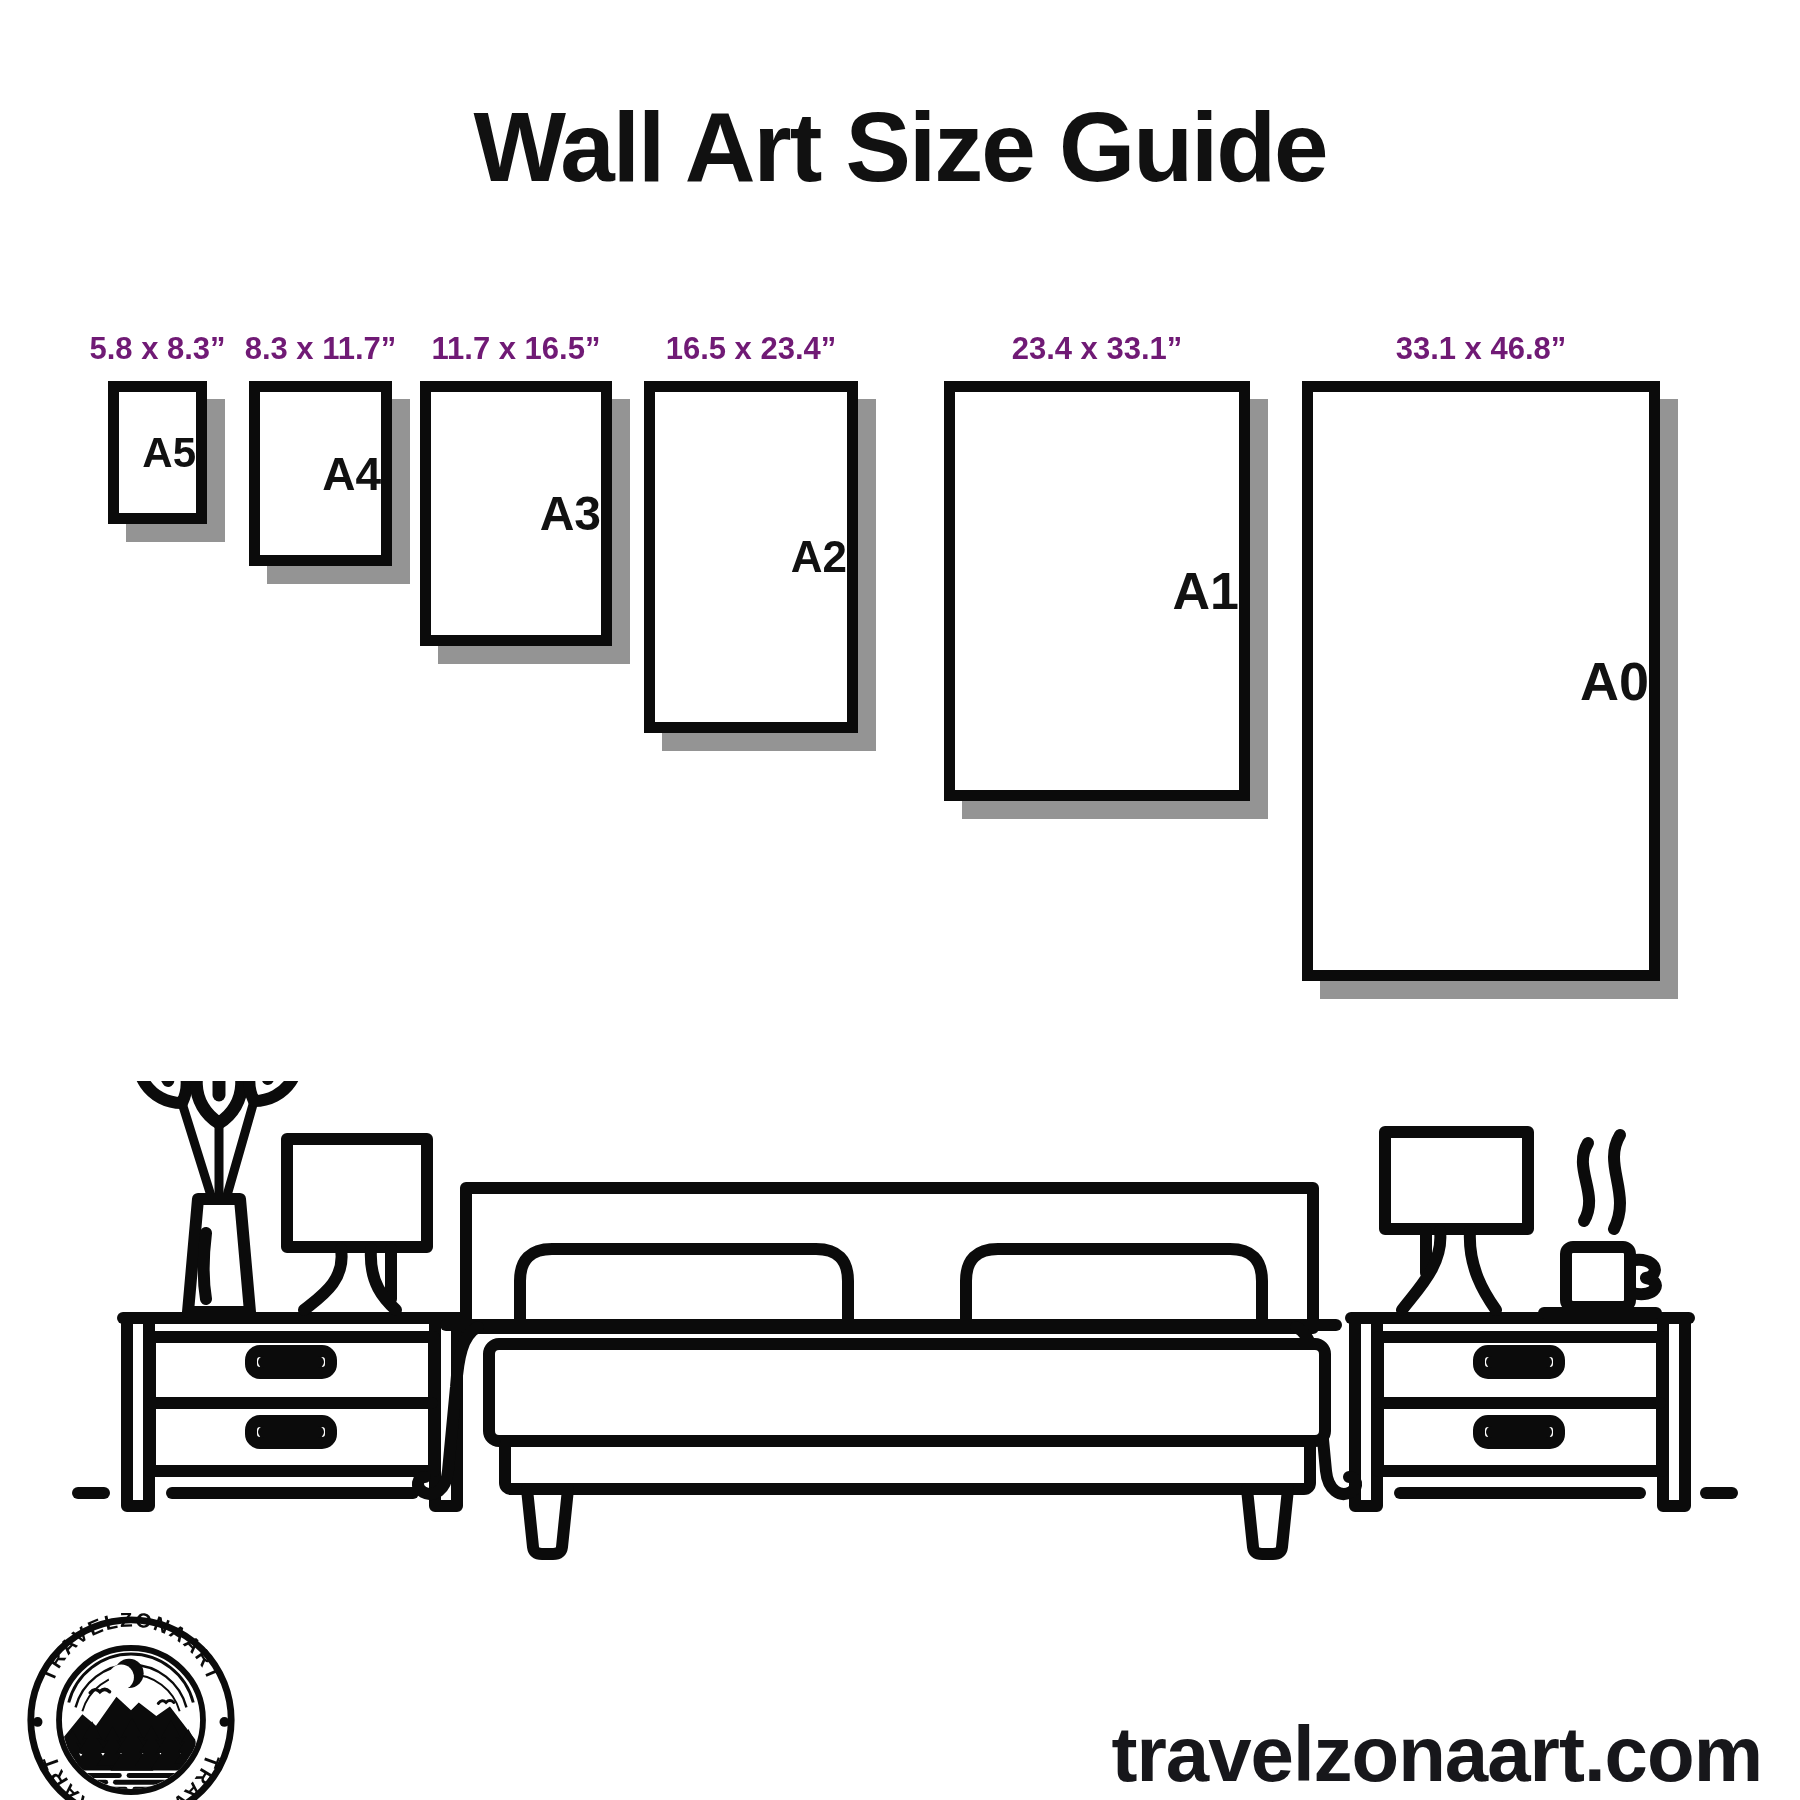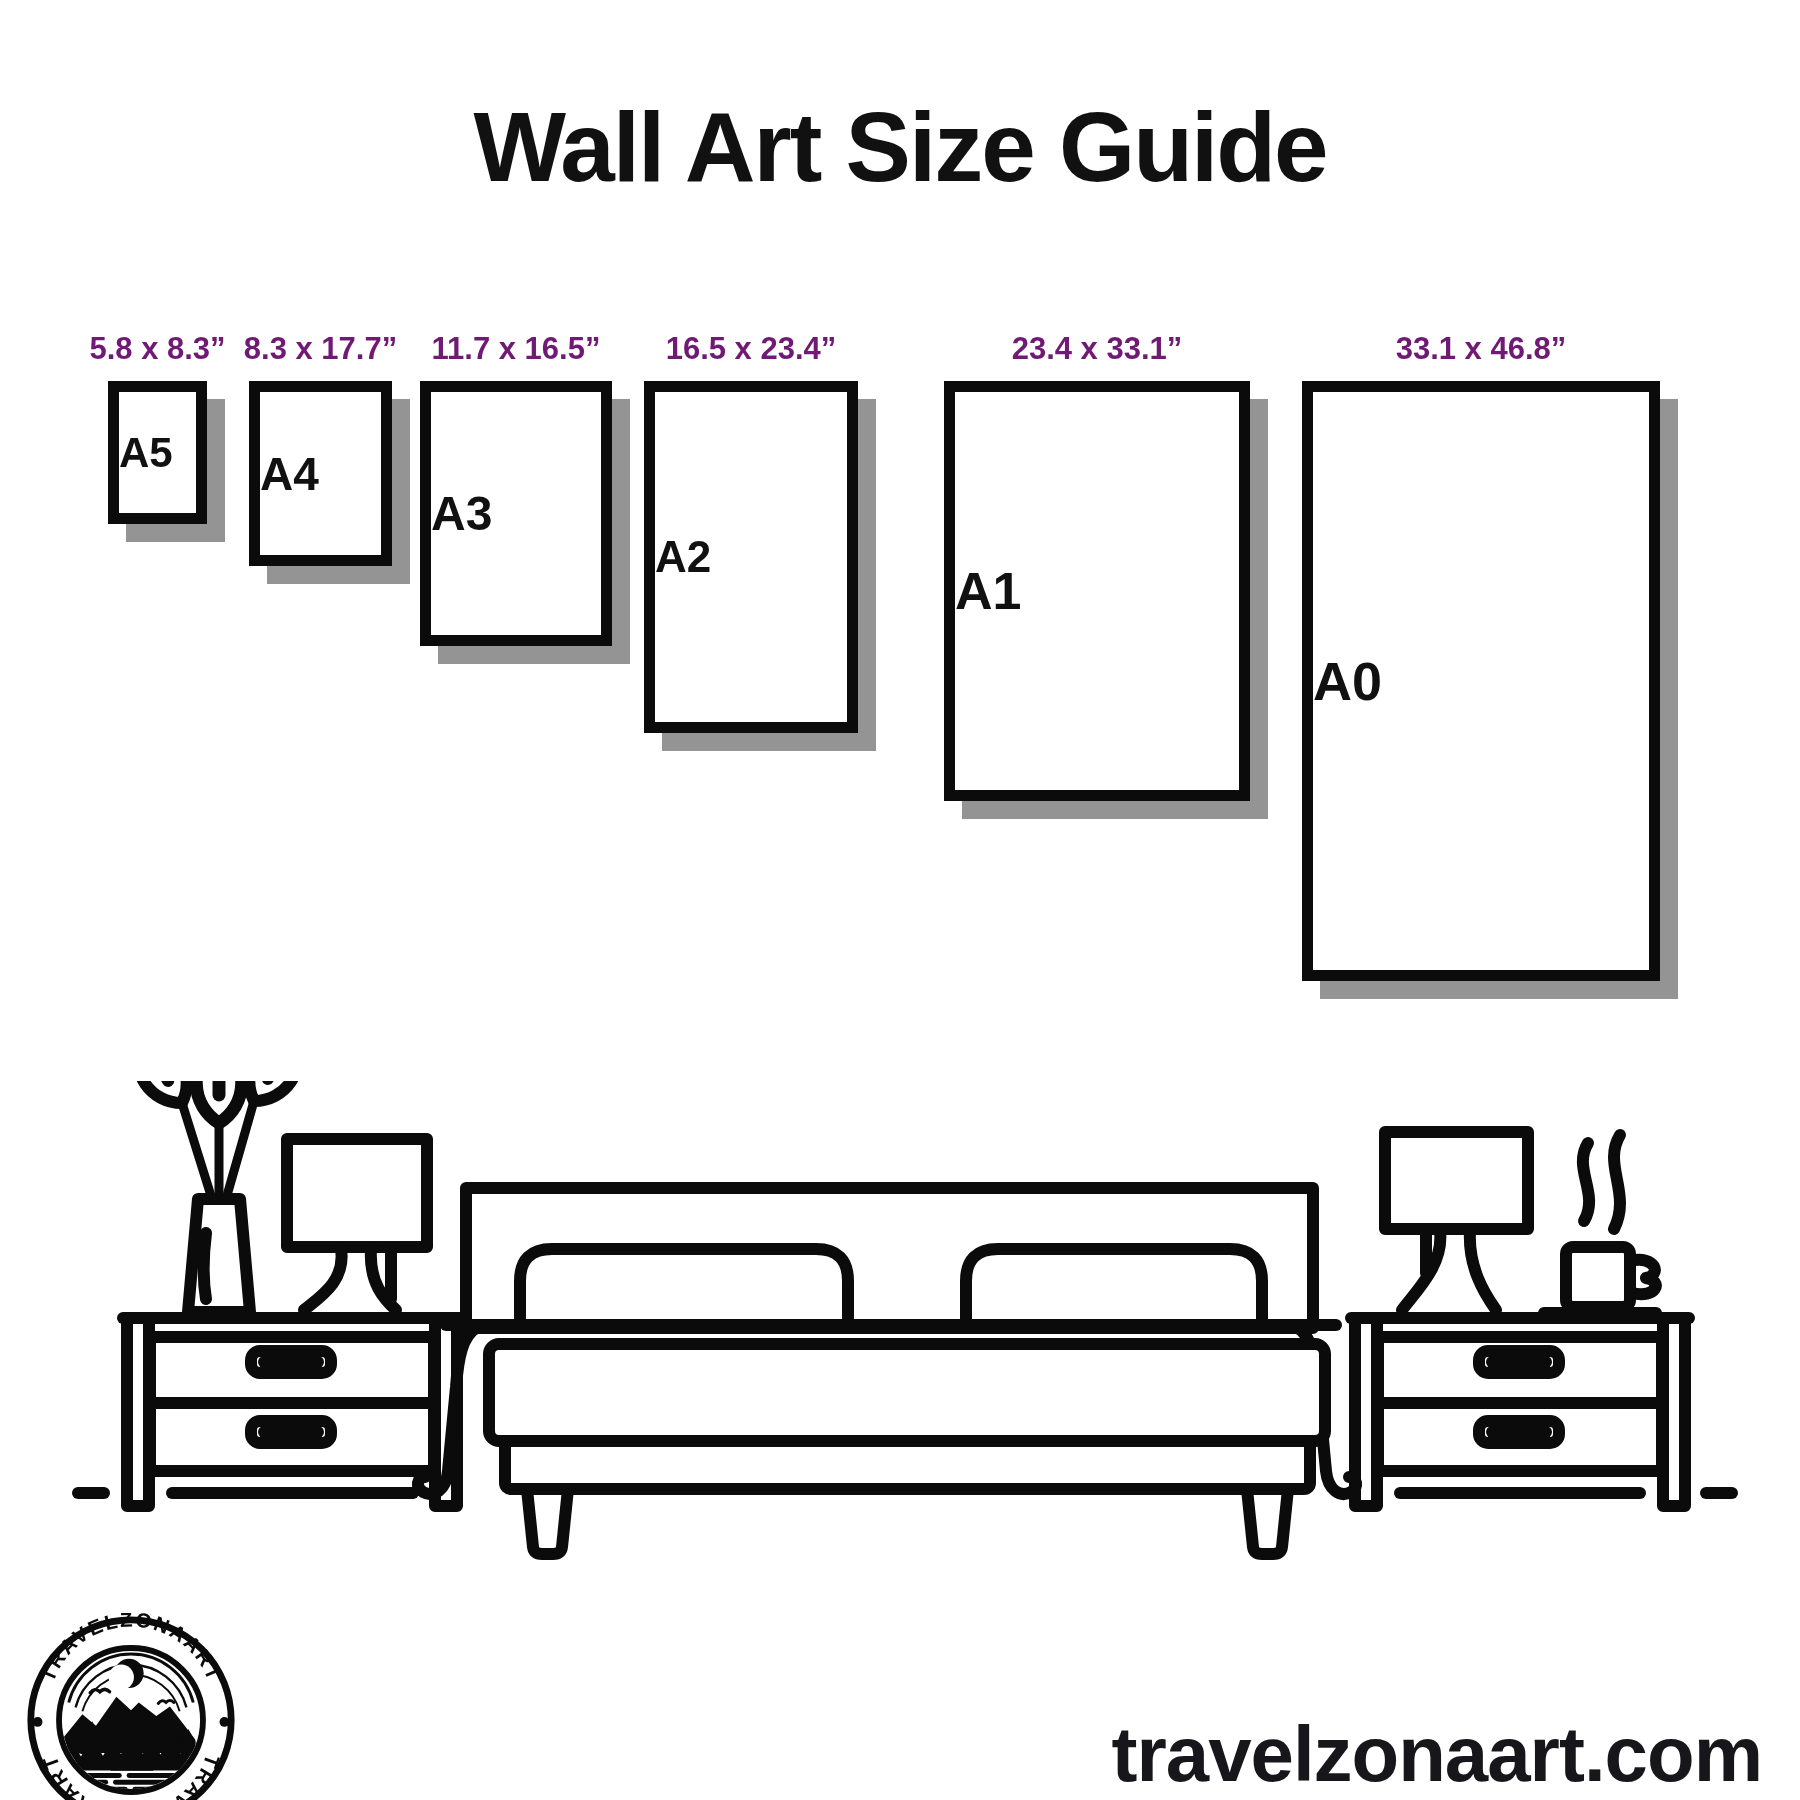--- a/index.html
+++ b/index.html
@@ -10,42 +10,42 @@
   .page-title{
     position:absolute;left:0;top:50px;width:1800px;text-align:center;
     font-size:98px;font-weight:bold;letter-spacing:-2px;color:#111;
   }
   .dim-label{
     position:absolute;top:286px;height:44px;display:flex;align-items:center;justify-content:center;
     font-size:31px;font-weight:bold;white-space:nowrap;color:#701a75;
   }
   .frame{
     position:absolute;top:340px;background:#ffffff;border:11px solid #0b0b0b;box-sizing:border-box;
-    box-shadow:18px 18px 0 0 #949494;display:flex;align-items:center;justify-content:flex-start;
+    box-shadow:18px 18px 0 0 #949494;display:flex;align-items:center;justify-content:flex-end;
   }
   .frame .code{font-weight:bold;color:#111;}
   .scene{position:absolute;left:0;top:1040px;width:1800px;height:500px;}
   .scene .ln{stroke:#0b0b0b;stroke-width:12;fill:none;stroke-linecap:round;stroke-linejoin:round;}
   .scene .fw{fill:#ffffff;}
   .scene .thin{stroke-width:9;}
   .logo{position:absolute;left:24px;top:1572px;width:214px;height:214px;}
   .website{
     position:absolute;right:38px;top:1668px;font-size:78px;font-weight:bold;letter-spacing:-1px;color:#17171b;
   }
   .arc-text{font-family:"Liberation Sans","DejaVu Sans",sans-serif;font-size:21px;font-weight:bold;letter-spacing:2px;fill:#0b0b0b;}
 </style>
 </head>
 <body>
 
 <div id="canvas">
 
   <div class="page-title">Wall Art Size Guide</div>
 
   <div class="dim-label" style="left:108px;width:99px">5.8 x 8.3”</div>
-  <div class="dim-label" style="left:249px;width:143px">8.3 x 17.7”</div>
+  <div class="dim-label" style="left:249px;width:143px">8.3 x 11.7”</div>
   <div class="dim-label" style="left:420px;width:192px">11.7 x 16.5”</div>
   <div class="dim-label" style="left:644px;width:214px">16.5 x 23.4”</div>
   <div class="dim-label" style="left:944px;width:306px">23.4 x 33.1”</div>
   <div class="dim-label" style="left:1302px;width:358px">33.1 x 46.8”</div>
 
   <div class="frame" style="left:108px;width:99px;height:143px">
     <span class="code" style="font-size:42px">A5</span>
   </div>
   <div class="frame" style="left:249px;width:143px;height:185px">
     <span class="code" style="font-size:46px">A4</span>

